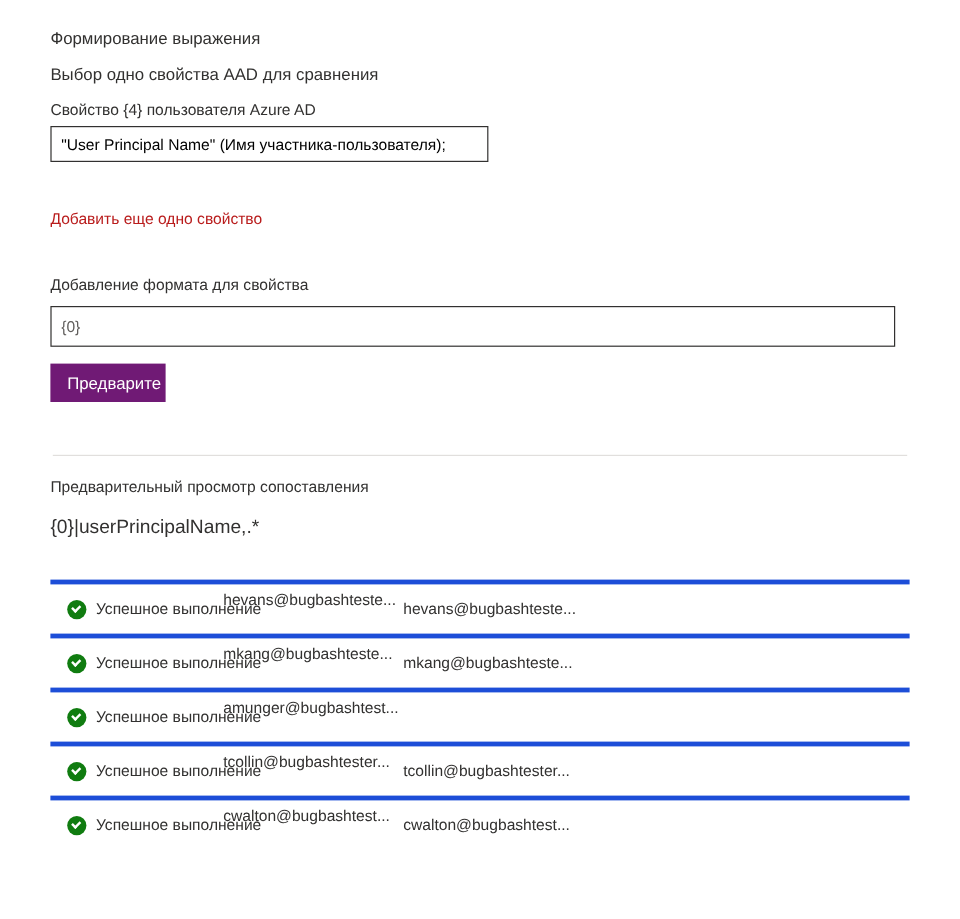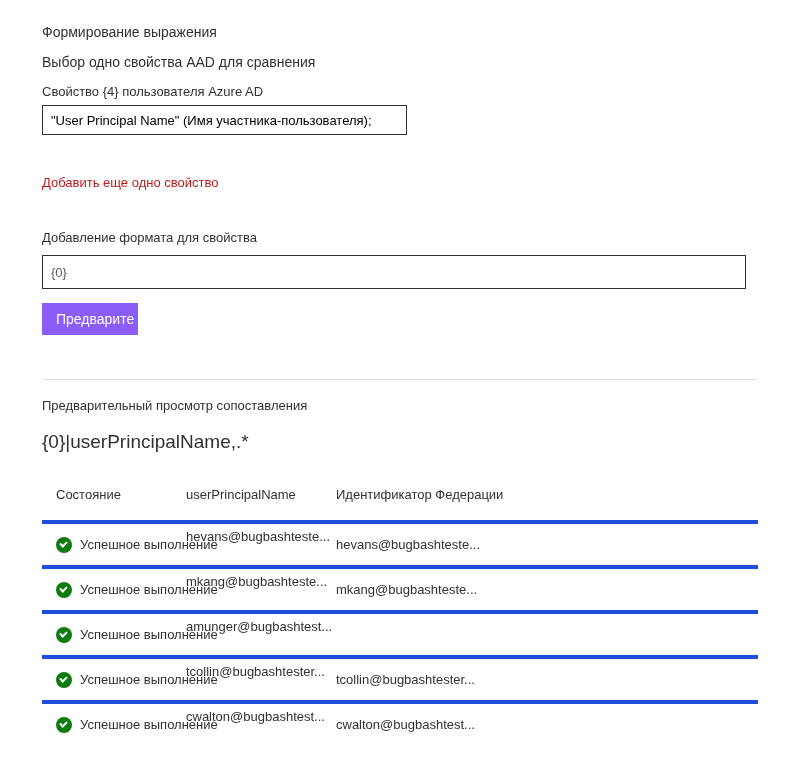--- a/index.html
+++ b/index.html
@@ -49,21 +49,21 @@
     height: 34px;
     border: 1px solid #323130;
     padding: 4px 8px;
     font-size: 13px;
     font-family: inherit;
     color: #605e5c;
     background: #fff;
   }
   .preview-button {
     margin-top: 14px;
-    background: #8b5cf6;
+    background: #701a75;
     color: #fff;
     border: none;
     padding: 8px 14px;
     font-size: 14px;
     font-family: inherit;
     cursor: pointer;
     width: 96px;
     height: 32px;
     overflow: hidden;
     text-align: left;
@@ -74,21 +74,21 @@
     margin-bottom: 18px;
     border: none;
     border-top: 1px solid #e1dfdd;
     width: 712px;
   }
   .preview-header {
     font-size: 13px;
     margin-bottom: 18px;
   }
   .mapping-pattern {
-    font-size: 19px;
+    font-size: 16px;
     margin-bottom: 34px;
   }
   .table {
     display: block;
   }
   .thead, .trow {
     display: flex;
     align-items: center;
   }
   .thead {
@@ -157,25 +157,20 @@
 <input class="format-input" type="text" value="{0}" style="">
 
 <button class="preview-button">Предварите</button>
 
 <hr class="sep">
 
 <div class="preview-header">Предварительный просмотр сопоставления</div>
 <div class="mapping-pattern">{0}|userPrincipalName,.*</div>
 
 <div class="table">
-  <div class="thead">
-    <div class="col-status">Состояние</div>
-    <div class="col-upn">userPrincipalName</div>
-    <div class="col-fed">Идентификатор Федерации</div>
-  </div>
 
   <div class="trow">
     <div class="col-status">
       <span class="status-icon"></span>
       <span>Успешное выполнение</span>
     </div>
     <div class="col-upn">hevans@bugbashteste...</div>
     <div class="col-fed">hevans@bugbashteste...</div>
   </div>
 

